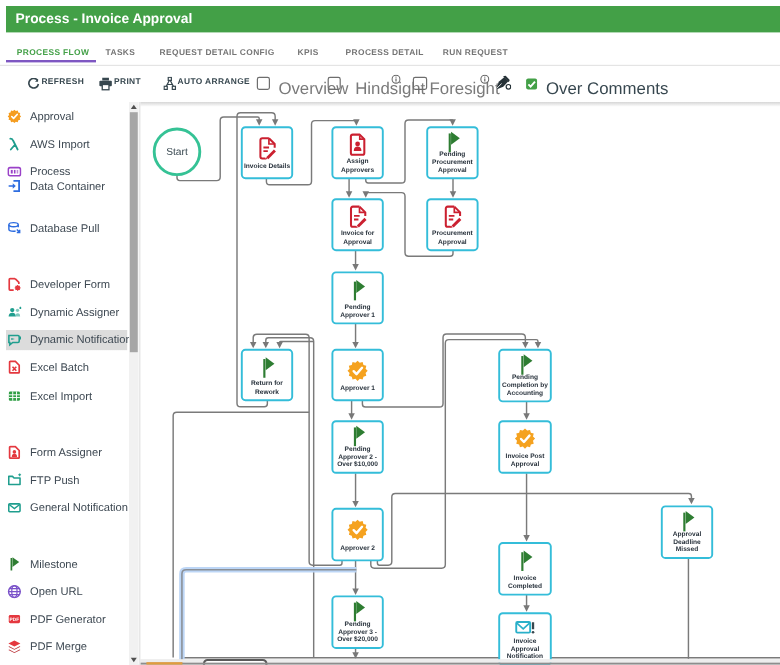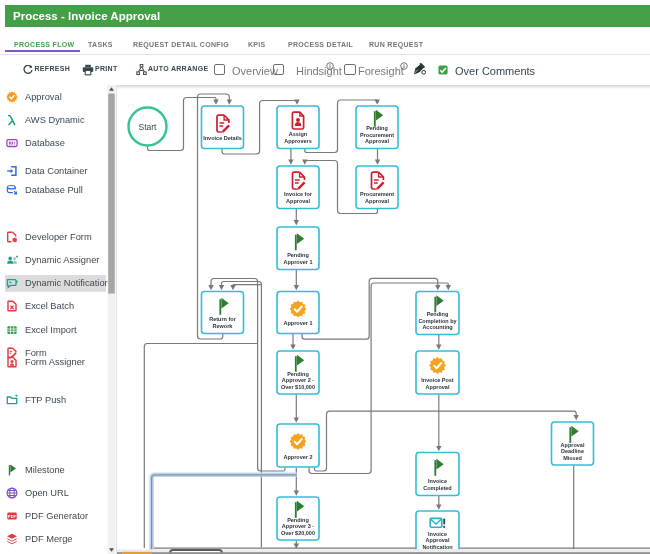--- a/index.html
+++ b/index.html
@@ -1,17 +1,17 @@
 <!DOCTYPE html>
 <html><head><meta charset="utf-8"><style>
 html,body{margin:0;padding:0;width:650px;height:554px;overflow:hidden;background:#fff;font-family:"Liberation Sans",sans-serif;}
 #hdr{position:absolute;left:5px;top:5px;width:645px;height:21.5px;background:#43a047;color:#fff;font-size:11.5px;font-weight:bold;line-height:22px;padding-left:8px;box-sizing:border-box;}
 .tab{position:absolute;top:40.5px;font-size:7px;font-weight:bold;letter-spacing:0.3px;color:#757575;}
 .tlabel{position:absolute;top:65px;font-size:7px;font-weight:bold;letter-spacing:0.3px;color:#37474f;}
-.clabel{position:absolute;top:65px;font-size:11px;color:#7a7a7a;}
+.clabel{position:absolute;top:65px;font-size:14px;color:#7a7a7a;}
 #sidebar div{position:absolute;left:0;width:107.5px;height:23.3px;display:flex;align-items:center;}
 #sidebar div svg{margin-left:6px;flex:none;}
 #sidebar div span{margin-left:7px;font-size:9.3px;color:#3d4852;white-space:nowrap;}
 #sidebar div.sel{background:linear-gradient(#dcdcdc,#dcdcdc) 5px 3.2px/101px 16.8px no-repeat;text-align:right;}
 </style></head>
 <body>
 <svg width="650" height="554" viewBox="0 0 650 554" style="position:absolute;left:0;top:0" font-family="Liberation Sans, sans-serif">
 <path d="M147.5 146 L147.5 148.2 Q147.5 150.5 149.8 150.5 L180.5 150.5 Q183.5 150.5 183.5 147.5 L183.5 100.5 Q183.5 97.5 186.5 97.5 L214.7 97.5 Q216 97.5 216.0 98.8 L216 100.2" fill="none" stroke="#7a7a7a" stroke-width="1.2"></path>
 <path d="M213.3 99.4 L218.7 99.4 L216 104.8 Z" fill="#787878"></path>
 <path d="M222.8 334 L222.8 336.5 Q222.8 339 220.3 339.0 L200.5 339.0 Q197.5 339 197.5 336.0 L197.5 97.0 Q197.5 94 200.5 94.0 L226.3 94.0 Q229.3 94 229.3 97.0 L229.3 100.2" fill="none" stroke="#7a7a7a" stroke-width="1.2"></path>
@@ -264,32 +264,32 @@
       <svg width="12" height="12" viewBox="0 0 12 12">
         <polygon points="6.00,0.40 7.19,1.56 8.80,1.15 9.25,2.75 10.85,3.20 10.44,4.81 11.60,6.00 10.44,7.19 10.85,8.80 9.25,9.25 8.80,10.85 7.19,10.44 6.00,11.60 4.81,10.44 3.20,10.85 2.75,9.25 1.15,8.80 1.56,7.19 0.40,6.00 1.56,4.81 1.15,3.20 2.75,2.75 3.20,1.15 4.81,1.56" fill="#f59d20"></polygon>
         <path d="M3.8 6.1 L5.3 7.7 L8.3 4.4" fill="none" stroke="#fff" stroke-width="1.4" stroke-linecap="round" stroke-linejoin="round"></path>
       </svg>
       <span>Approval</span>
     </div>
 <div style="top:108.4px">
       <svg width="12" height="12" viewBox="0 0 12 12">
         <path d="M2.6 1.6 Q4.2 1.6 4.9 3.1 L8.7 10.6 M6.6 6.4 L3 10.6" fill="none" stroke="#1f9e8e" stroke-width="1.5" stroke-linecap="round"></path>
       </svg>
-      <span>AWS Dynamic</span>
+      <span>AWS Import</span>
     </div>
 <div style="top:131.7px">
       <svg width="12" height="12" viewBox="0 0 12 12">
         <rect x="0.9" y="2.7" width="10.2" height="6.8" rx="1.5" fill="none" stroke="#9a41c8" stroke-width="1.3"></rect>
         <rect x="3" y="4.6" width="1.6" height="3" fill="#9a41c8"></rect>
         <rect x="5.6" y="4.6" width="1.3" height="3" fill="#9a41c8"></rect>
         <rect x="7.9" y="4.6" width="1.3" height="3" fill="#c08ad8"></rect>
       </svg>
-      <span>Database</span>
-    </div>
-<div style="top:159px">
+      <span>Process</span>
+    </div>
+<div style="top:143px">
       <svg width="12" height="12" viewBox="0 0 12 12">
         <path d="M5.2 1.7 H9.9 V10.3 H5.2" fill="none" stroke="#2e6de0" stroke-width="1.5"></path>
         <path d="M1.2 6 H5.6" stroke="#2e6de0" stroke-width="1.4"></path>
         <path d="M4.6 3.8 L7.2 6 L4.6 8.2 Z" fill="#2e6de0"></path>
       </svg>
       <span>Data Container</span>
     </div>
 <div style="top:178.3px">
       <svg width="12" height="12" viewBox="0 0 12 12">
         <ellipse cx="5.3" cy="3.2" rx="3.9" ry="1.7" fill="none" stroke="#2e6de0" stroke-width="1.2"></ellipse>
@@ -334,44 +334,41 @@
       </svg>
       <span>Excel Batch</span>
     </div>
 <div style="top:318.1px">
       <svg width="12" height="12" viewBox="0 0 12 12">
         <rect x="1.4" y="2.2" width="9.2" height="7.8" rx="1" fill="#2f9e44"></rect>
         <path d="M1.4 5 H10.6 M1.4 7.3 H10.6 M4.6 2.2 V10 M7.8 2.2 V10" stroke="#fff" stroke-width="0.8"></path>
       </svg>
       <span>Excel Import</span>
     </div>
-<div style="top:341.4px">
-      <svg width="12" height="12" viewBox="0 0 12 12">
-        <path d="M6.8 1.2 H2.6 Q2 1.2 2 1.8 V10.2 Q2 10.8 2.6 10.8 H5" fill="none" stroke="#e4383f" stroke-width="1.4"></path>
-        <path d="M6.8 1.2 L9.9 4.3 V5" fill="none" stroke="#e4383f" stroke-width="1.4"></path>
-        <path d="M3.6 4.3 H6 M3.6 6.2 H5.4" stroke="#e4383f" stroke-width="1"></path>
-        <path d="M5.6 10.3 L10.2 5.7" stroke="#e4383f" stroke-width="1.7"></path>
-        <path d="M4.6 11.2 L5.9 10.9 L5 10 Z" fill="#e4383f"></path>
-      </svg>
-      <span>Form</span>
-    </div>
-<div style="top:350px">
+<div style="top:365px">
       <svg width="12" height="12" viewBox="0 0 12 12">
         <path d="M6.8 1.2 H2.6 Q2 1.2 2 1.8 V10.2 Q2 10.8 2.6 10.8 H9.4 Q10 10.8 10 10.2 V4.4 Z" fill="none" stroke="#e4383f" stroke-width="1.4"></path>
         <circle cx="6" cy="5.6" r="1.5" fill="#e4383f"></circle>
         <path d="M3.8 9.8 Q3.8 7.2 6 7.2 Q8.2 7.2 8.2 9.8 Z" fill="#e4383f"></path>
       </svg>
       <span>Form Assigner</span>
     </div>
 <div style="top:388.0px">
       <svg width="12" height="12" viewBox="0 0 12 12">
         <path d="M1.3 3 H4.4 L5.7 4.3 H10.7 V9.7 H1.3 Z" fill="none" stroke="#1f9e8e" stroke-width="1.3" stroke-linejoin="round"></path>
         <path d="M9.2 1.6 H11.6 M10.4 0.6 V2.8" stroke="#1f9e8e" stroke-width="0.9"></path>
       </svg>
       <span>FTP Push</span>
+    </div>
+<div style="top:411.3px">
+      <svg width="12" height="12" viewBox="0 0 12 12">
+        <rect x="1.3" y="2.9" width="9.4" height="6.6" rx="0.8" fill="none" stroke="#1f9e8e" stroke-width="1.3"></rect>
+        <path d="M1.6 3.4 L6 6.8 L10.4 3.4" fill="none" stroke="#1f9e8e" stroke-width="1.2"></path>
+      </svg>
+      <span>General Notification</span>
     </div>
 <div style="top:457.9px">
       <svg width="12" height="12" viewBox="0 0 12 12">
         <rect x="2.8" y="1" width="1.4" height="10.4" fill="#2e7d32"></rect>
         <path d="M4.4 0.4 L10 4.4 L4.4 8.4 Z" fill="#2e7d32"></path>
       </svg>
       <span>Milestone</span>
     </div>
 <div style="top:481.2px">
       <svg width="12" height="12" viewBox="0 0 12 12">

